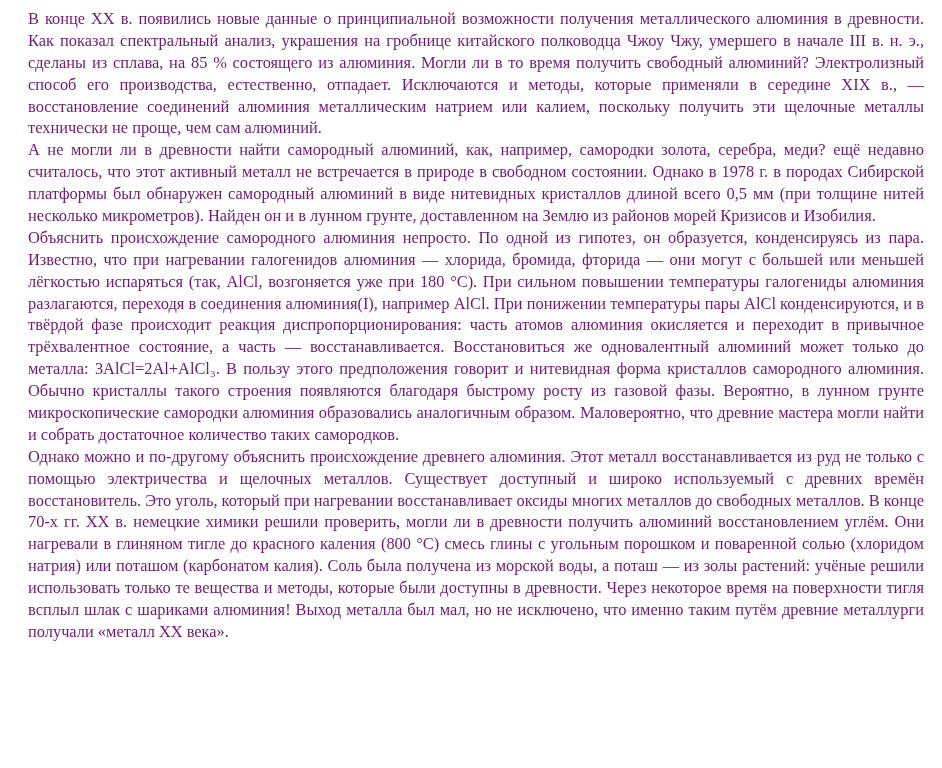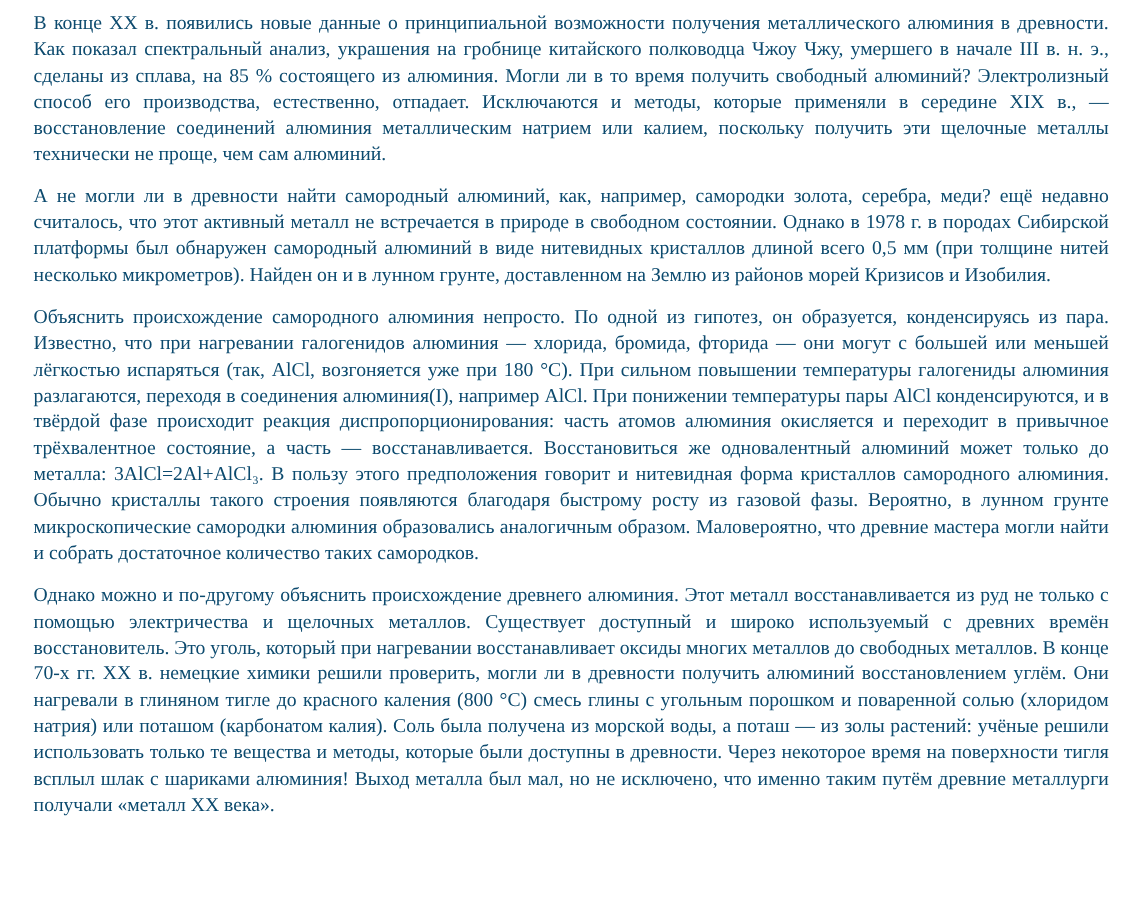--- a/index.html
+++ b/index.html
@@ -26,26 +26,26 @@
     line-height: 1.335;
     text-align: justify;
     text-justify: inter-word;
   }
   .para {
     margin: 0;
     text-indent: 0;
     text-align: justify;
   }
   .para + .para {
-    margin-top: 13px;
+    margin-top: 0;
   }
 </style>
 </head>
 <body>
 
 <div class="page" style="background: rgb(255, 255, 255);">
-  <div class="doc-body" style="color: #0c4a6e;">
+  <div class="doc-body" style="color: #701a75;">
     <p class="para">В конце XX в. появились новые данные о принципиальной возможности получения металлического алюминия в древности. Как показал спектральный анализ, украшения на гробнице китайского полководца Чжоу Чжу, умершего в начале III в. н. э., сделаны из сплава, на 85 % состоящего из алюминия. Могли ли в то время получить свободный алюминий? Электролизный способ его производства, естественно, отпадает. Исключаются и методы, которые применяли в середине XIX в., — восстановление соединений алюминия металлическим натрием или калием, поскольку получить эти щелочные металлы технически не проще, чем сам алюминий.</p>
     <p class="para">А не могли ли в древности найти самородный алюминий, как, например, самородки золота, серебра, меди? ещё недавно считалось, что этот активный металл не встречается в природе в свободном состоянии. Однако в 1978 г. в породах Сибирской платформы был обнаружен самородный алюминий в виде нитевидных кристаллов длиной всего 0,5 мм (при толщине нитей несколько микрометров). Найден он и в лунном грунте, доставленном на Землю из районов морей Кризисов и Изобилия.</p>
     <p class="para">Объяснить происхождение самородного алюминия непросто. По одной из гипотез, он образуется, конденсируясь из пара. Известно, что при нагревании галогенидов алюминия — хлорида, бромида, фторида — они могут с большей или меньшей лёгкостью испаряться (так, AlCl, возгоняется уже при 180 °С). При сильном повышении температуры галогениды алюминия разлагаются, переходя в соединения алюминия(I), например AlCl. При понижении температуры пары AlCl конденсируются, и в твёрдой фазе происходит реакция диспропорционирования: часть атомов алюминия окисляется и переходит в привычное трёхвалентное состояние, а часть — восстанавливается. Восстановиться же одновалентный алюминий может только до металла: 3AlCl=2Al+AlCl₃. В пользу этого предположения говорит и нитевидная форма кристаллов самородного алюминия. Обычно кристаллы такого строения появляются благодаря быстрому росту из газовой фазы. Вероятно, в лунном грунте микроскопические самородки алюминия образовались аналогичным образом. Маловероятно, что древние мастера могли найти и собрать достаточное количество таких самородков.</p>
     <p class="para">Однако можно и по-другому объяснить происхождение древнего алюминия. Этот металл восстанавливается из руд не только с помощью электричества и щелочных металлов. Существует доступный и широко используемый с древних времён восстановитель. Это уголь, который при нагревании восстанавливает оксиды многих металлов до свободных металлов. В конце 70-х гг. XX в. немецкие химики решили проверить, могли ли в древности получить алюминий восстановлением углём. Они нагревали в глиняном тигле до красного каления (800 °С) смесь глины с угольным порошком и поваренной солью (хлоридом натрия) или поташом (карбонатом калия). Соль была получена из морской воды, а поташ — из золы растений: учёные решили использовать только те вещества и методы, которые были доступны в древности. Через некоторое время на поверхности тигля всплыл шлак с шариками алюминия! Выход металла был мал, но не исключено, что именно таким путём древние металлурги получали «металл XX века».</p>
   </div>
 </div>
 
 </body></html>

